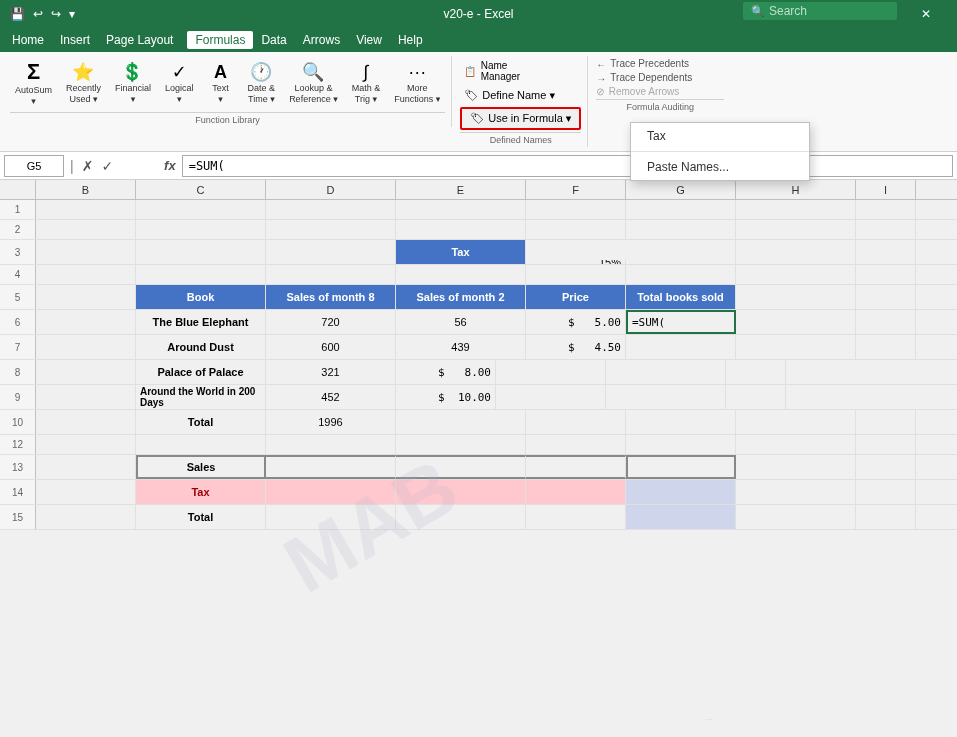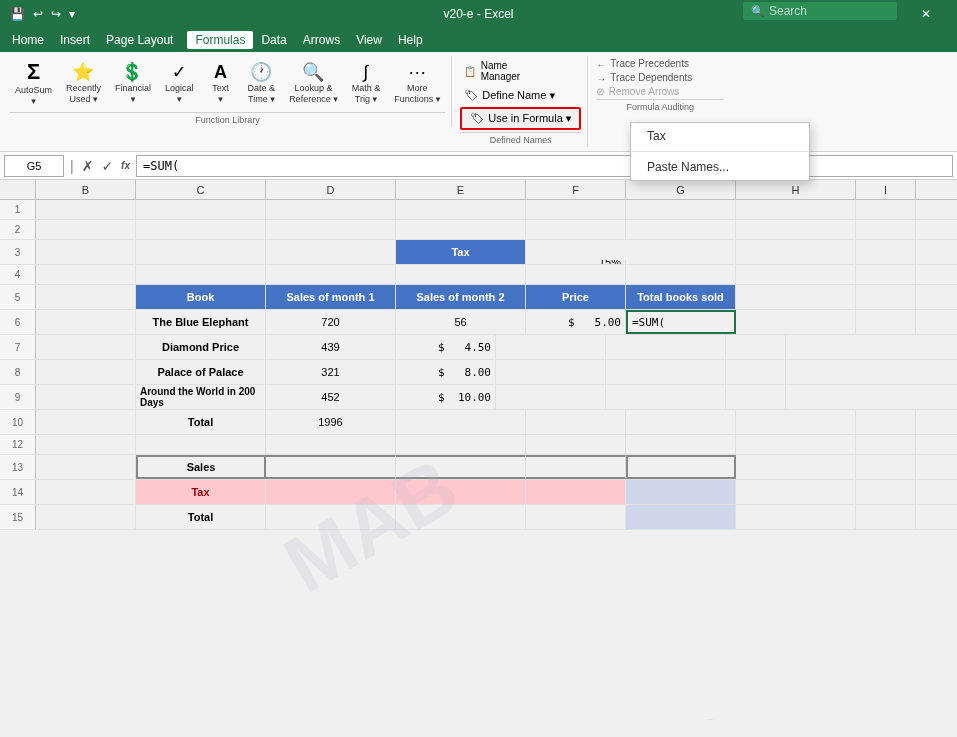--- a/index.html
+++ b/index.html
@@ -334,21 +334,21 @@
     </div>
   </div>
 </div>
 
 <div class="formula-bar">
   <input class="name-box" type="text" value="G5" style="">
   <span class="formula-sep">|</span>
   <div class="formula-icons">
     <span class="formula-icon">✗</span>
     <span class="formula-icon">✓</span>
-    <span class="formula-icon" style="font-style:italic;font-weight:bold;font-size:10px;">fx</span>
+    <span class="formula-icon" style="font-style:italic;font-weight:bold;font-size:13px;margin-left:43px;">fx</span>
   </div>
   <input class="formula-input" type="text" value="=SUM(" style="">
 </div>
 
 <div class="spreadsheet-container">
 
   <div class="watermark" style="top:300px; left:280px;">MAB</div>
   <div class="watermark" style="top:550px; left:600px; font-size:60px;">MAB</div>
 
   <div class="col-headers">
@@ -410,21 +410,21 @@
       <div class="cell cw-f"></div>
       <div class="cell cw-g"></div>
       <div class="cell cw-h"></div>
       <div class="cell cw-i"></div>
     </div>
 
     <div class="grid-row tall">
       <div class="row-num">5</div>
       <div class="cell cw-b"></div>
       <div class="cell cw-c header-blue">Book</div>
-      <div class="cell cw-d header-blue">Sales of month 1</div>
+      <div class="cell cw-d header-blue">Sales of month 8</div>
       <div class="cell cw-e header-blue">Sales of month 2</div>
       <div class="cell cw-f header-blue">Price</div>
       <div class="cell cw-g header-blue">Total books sold</div>
       <div class="cell cw-h"></div>
       <div class="cell cw-i"></div>
     </div>
 
     <div class="grid-row tall">
       <div class="row-num">6</div>
       <div class="cell cw-b"></div>
@@ -433,21 +433,22 @@
       <div class="cell cw-e center" style="justify-content:center;">56</div>
       <div class="cell cw-f" style="justify-content:flex-end; font-family:Consolas,monospace;">$&nbsp;&nbsp;&nbsp;5.00</div>
       <div class="cell cw-g" style="border: 2px solid #217346; font-family:Consolas,monospace;">=SUM(</div>
       <div class="cell cw-h"></div>
       <div class="cell cw-i"></div>
     </div>
 
     <div class="grid-row tall">
       <div class="row-num">7</div>
       <div class="cell cw-b"></div>
-      <div class="cell cw-c bold" style="justify-content:center;">Diamond Price</div>
+      <div class="cell cw-c bold" style="justify-content:center;">Around Dust</div>
+      <div class="cell cw-d" style="justify-content:center;">600</div>
       <div class="cell cw-e" style="justify-content:center;">439</div>
       <div class="cell cw-f" style="justify-content:flex-end; font-family:Consolas,monospace;">$&nbsp;&nbsp;&nbsp;4.50</div>
       <div class="cell cw-g"></div>
       <div class="cell cw-h"></div>
       <div class="cell cw-i"></div>
     </div>
 
     <div class="grid-row tall">
       <div class="row-num">8</div>
       <div class="cell cw-b"></div>

